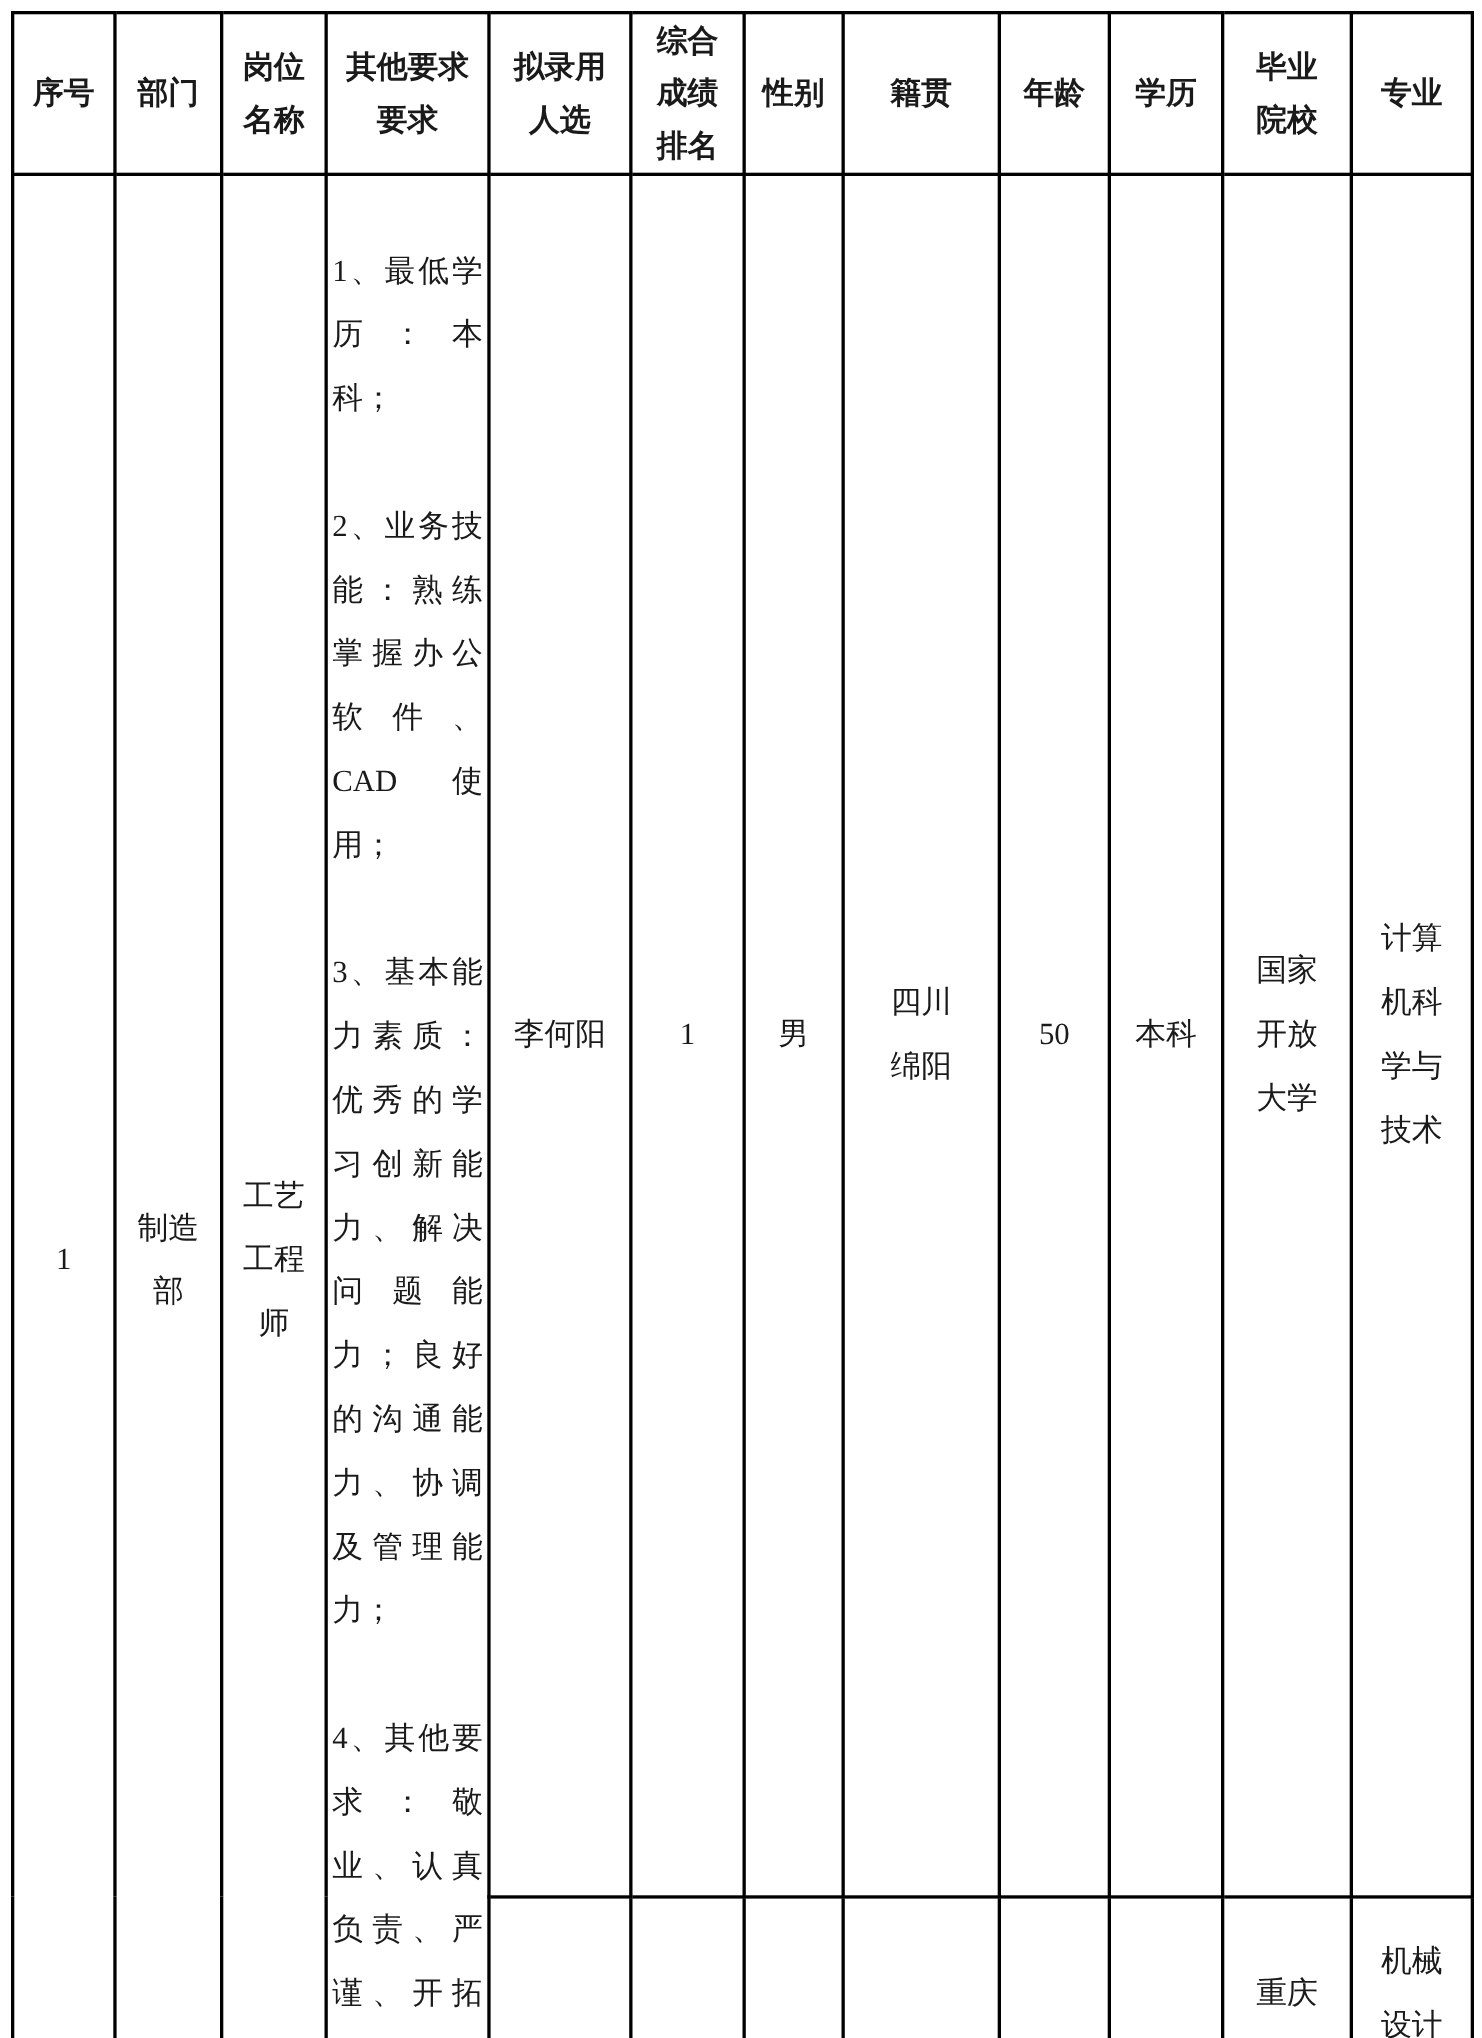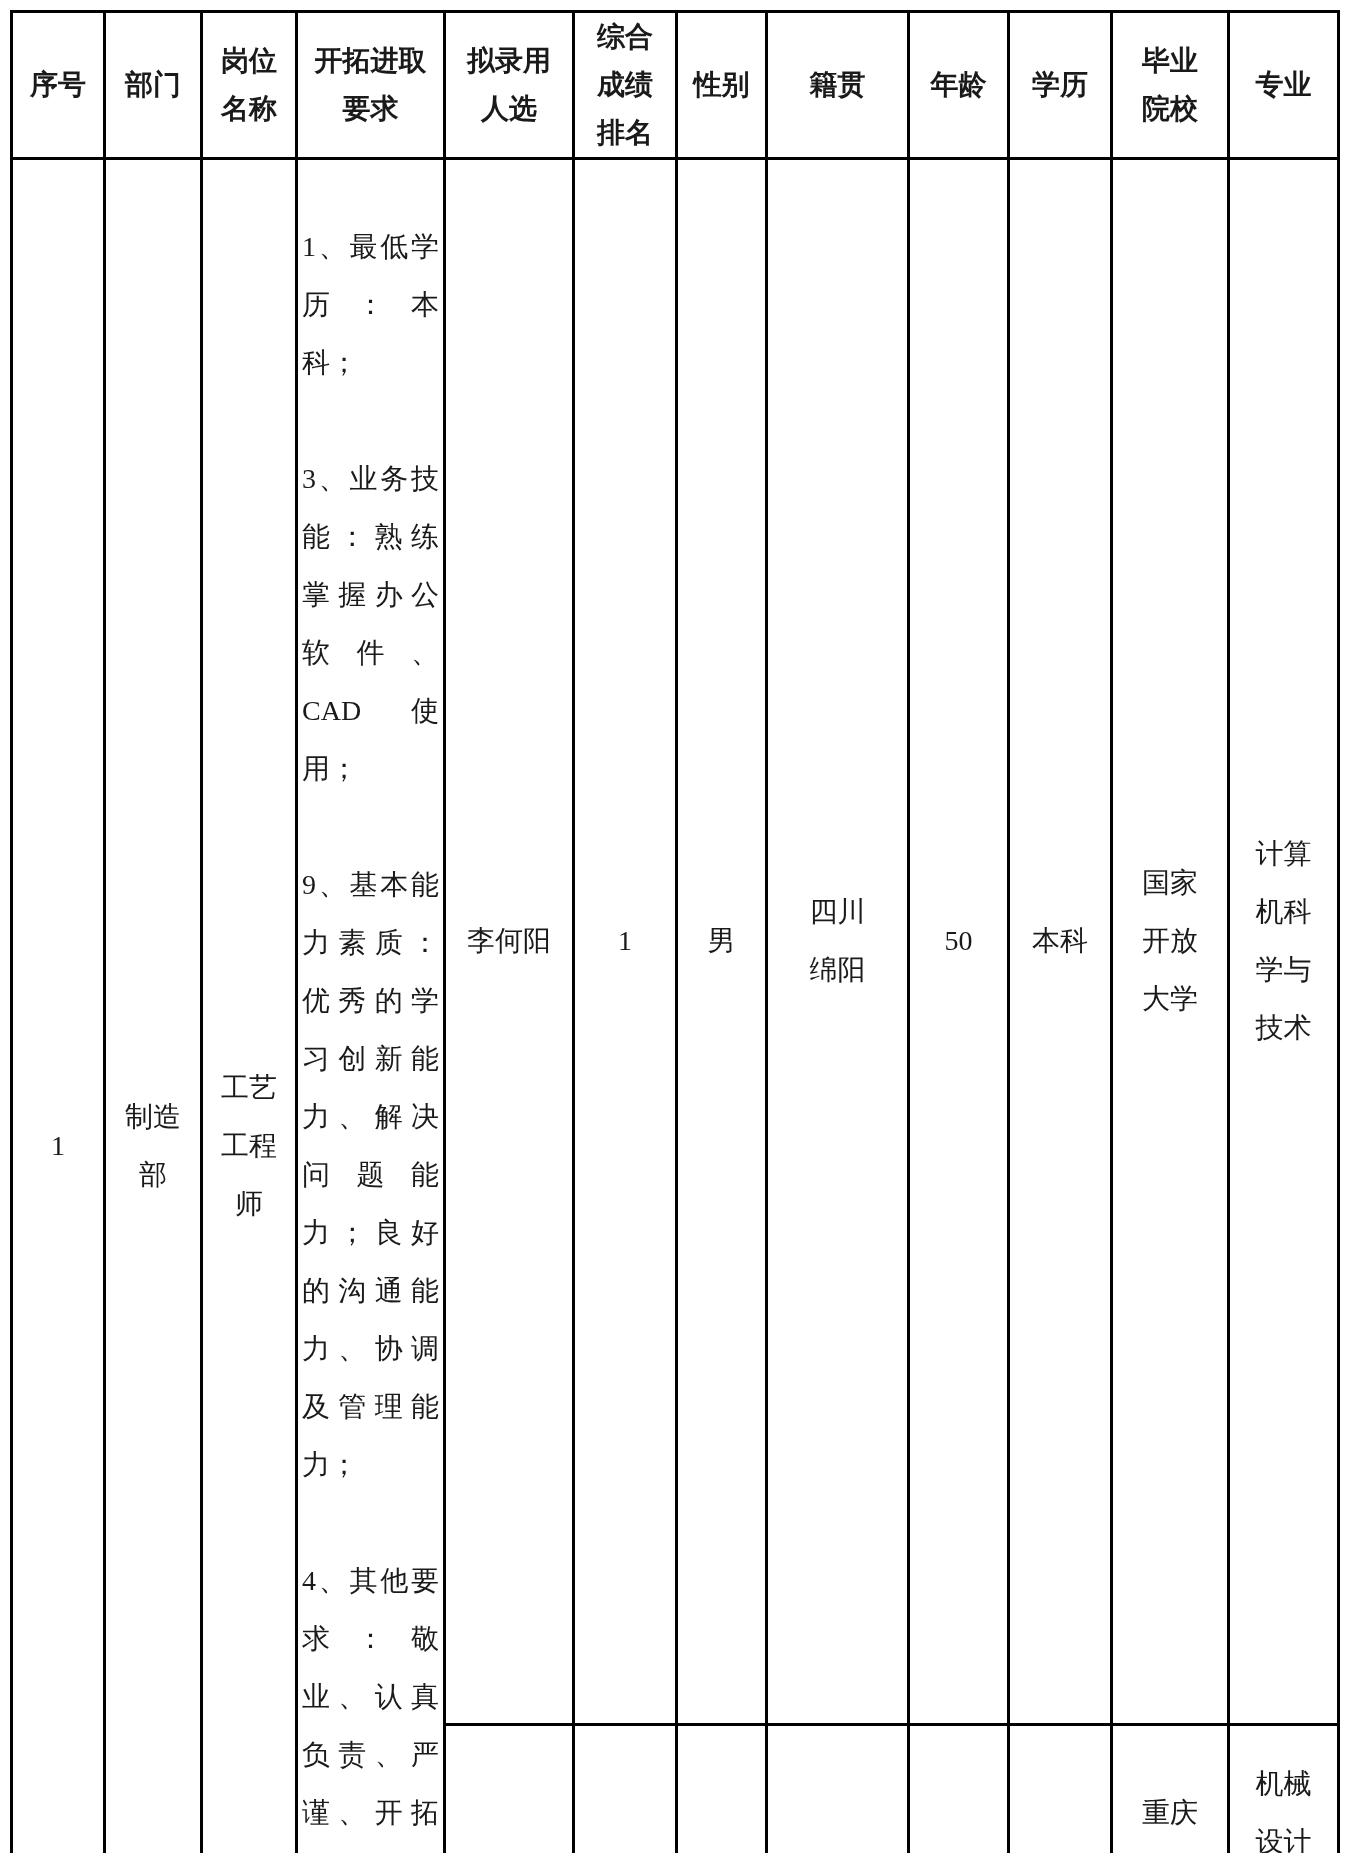--- a/index.html
+++ b/index.html
@@ -56,21 +56,21 @@
       <col style="width:117px">
       <col style="width:110px">
   </colgroup>
 
   <tbody>
       <tr class="r-head">
     <th>序号</th>
     <th>部门</th>
     <th>岗位
 名称</th>
-    <th>开拓进取
+    <th>其他要求
 要求</th>
     <th>拟录用
 人选</th>
     <th>综合
 成绩
 排名</th>
     <th>性别</th>
     <th>籍贯</th>
     <th>年龄</th>
     <th>学历</th>
@@ -81,22 +81,22 @@
 
   <tr class="r-one">
     <td rowspan="2">1</td>
     <td rowspan="2">制造
 部</td>
     <td rowspan="2">工艺
 工程
 师</td>
     <td rowspan="2" class="cell-req">
       <p>1、最低学历：本科；</p>
-      <p>3、业务技能：熟练掌握办公软件、CAD 使用；</p>
-      <p>9、基本能力素质：优秀的学习创新能力、解决问题能力；良好的沟通能力、协调及管理能力；</p>
+      <p>2、业务技能：熟练掌握办公软件、CAD 使用；</p>
+      <p>3、基本能力素质：优秀的学习创新能力、解决问题能力；良好的沟通能力、协调及管理能力；</p>
       <p>4、其他要求：敬业、认真负责、严谨、开拓进取、能够承受较大工作压力。</p>
     </td>
     <td>李何阳</td>
     <td>1</td>
     <td>男</td>
     <td>四川
 绵阳</td>
     <td>50</td>
     <td>本科</td>
     <td>国家

